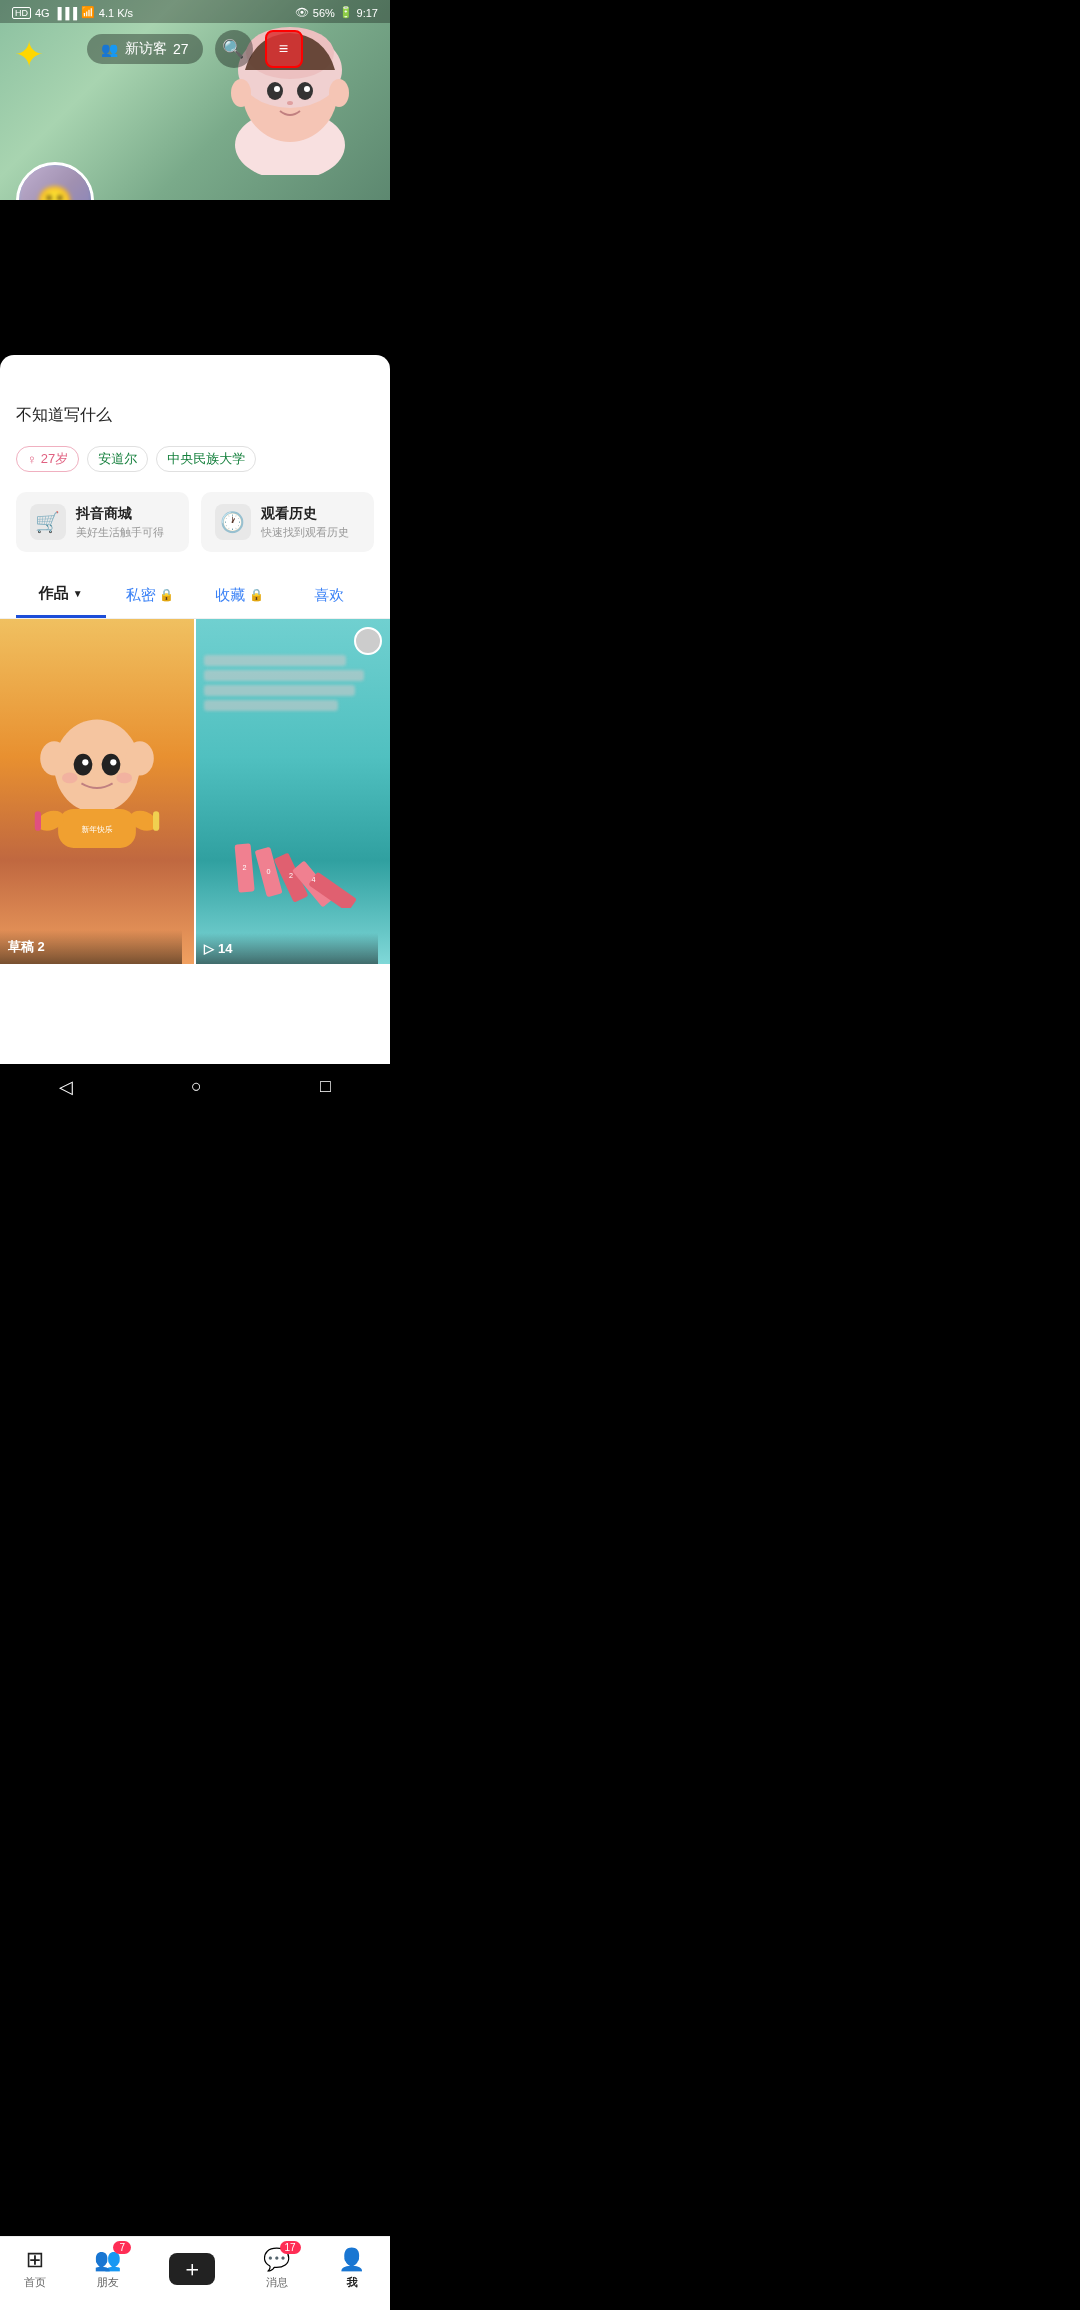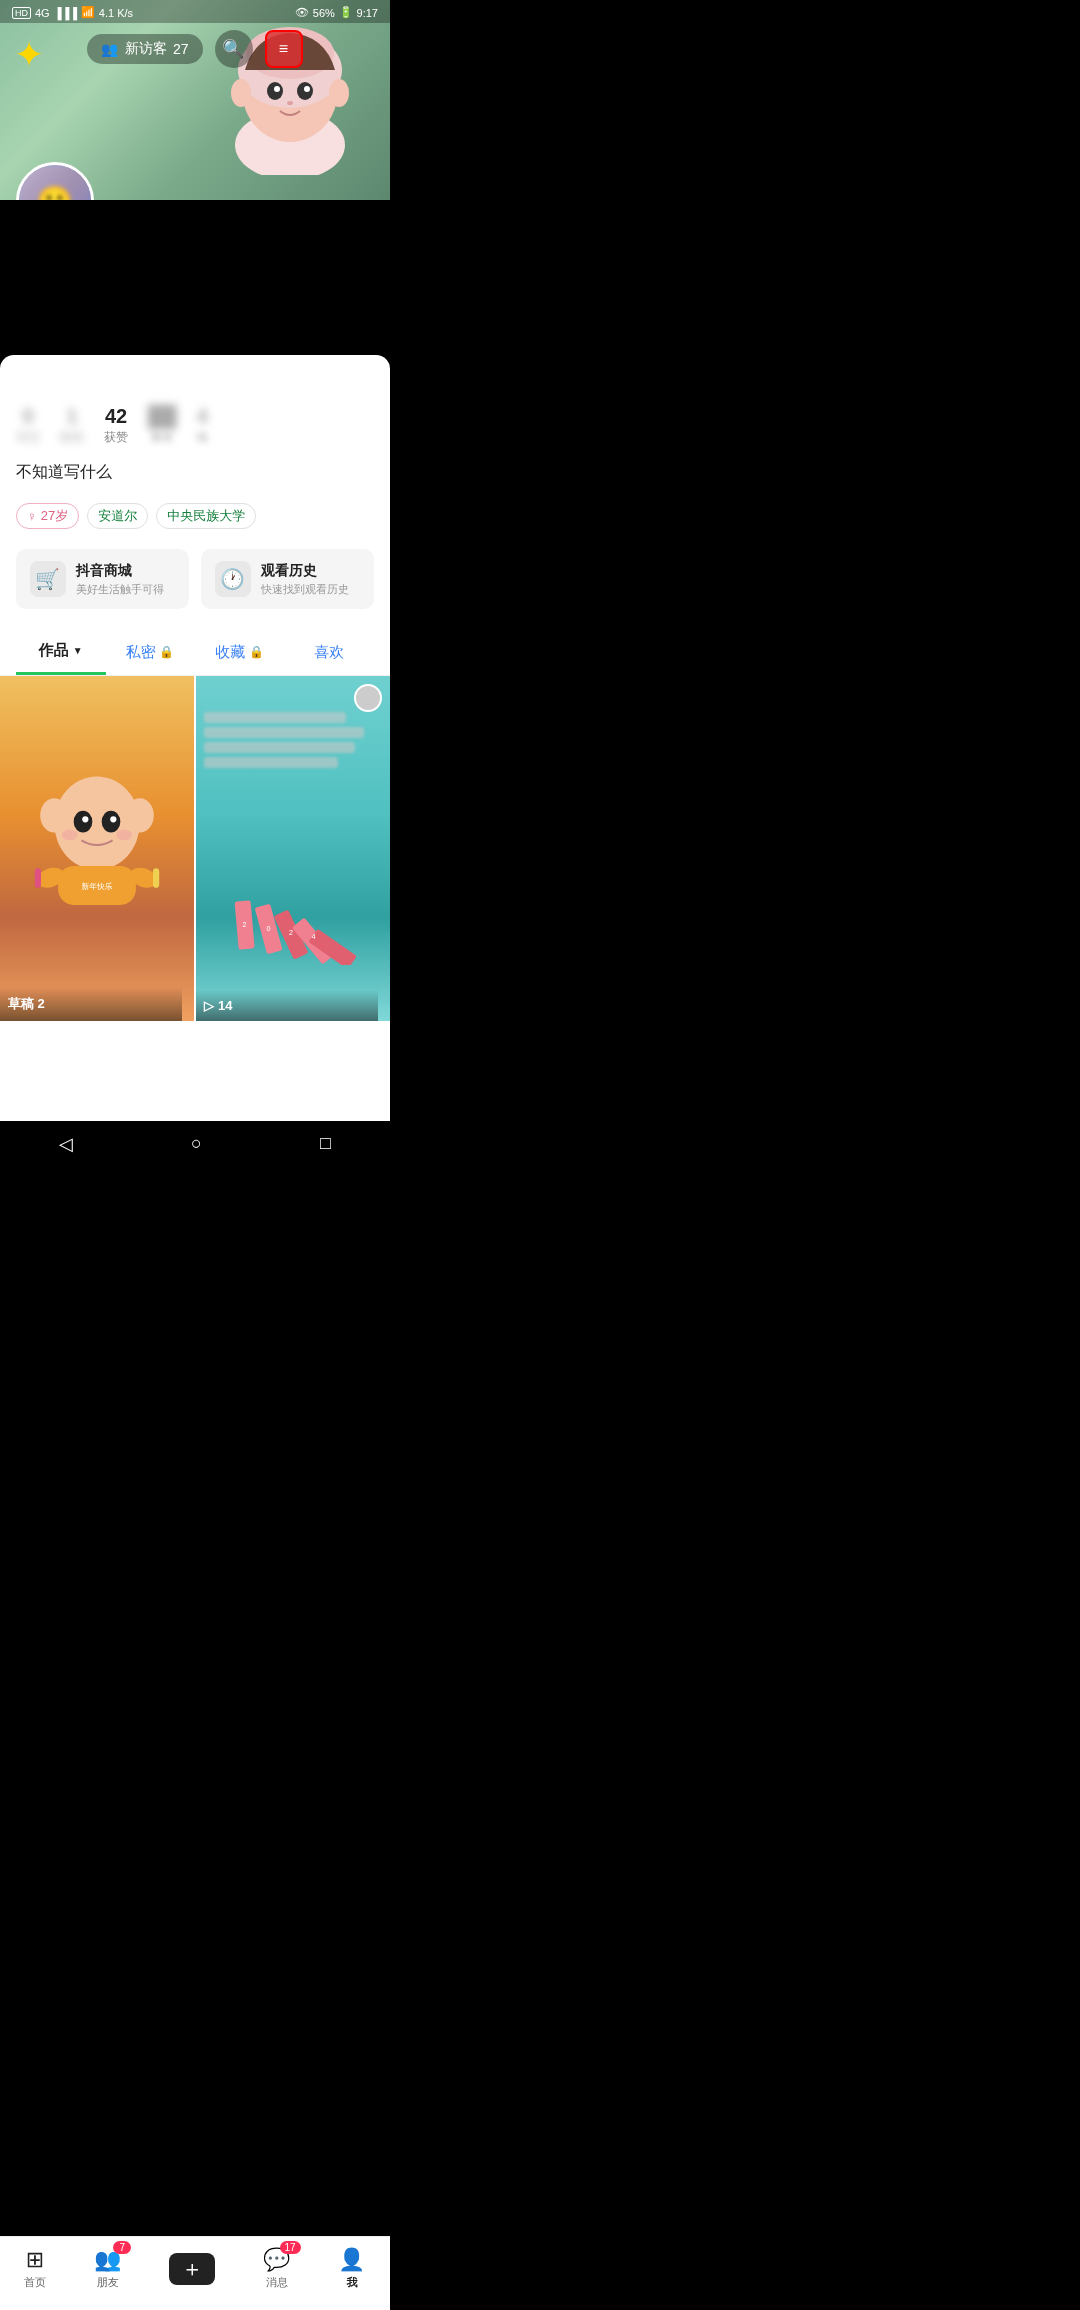--- a/index.html
+++ b/index.html
@@ -252,21 +252,21 @@
       color: #3b82f6;
       cursor: pointer;
       display: flex;
       align-items: center;
       justify-content: center;
       gap: 4px;
     }
     .tab-item.active {
       color: #222;
       font-weight: bold;
-      border-bottom: 3px solid #22c55e;
+      border-bottom: 3px solid #1d4ed8;
     }
     .lock-icon { font-size: 12px; }
 
     
     .video-grid {
       display: flex;
       flex-wrap: wrap;
       margin: 0 -16px;
       gap: 2px;
     }
@@ -479,42 +479,20 @@
   <div class="avatar-row">
     <div class="avatar">
       <div class="avatar-placeholder">🙂</div>
     </div>
 
   </div>
 </div>
 
 <div class="profile-content">
 
-  <div class="stats-row">
-    <div class="stat-item stat-blurred">
-      <span class="stat-num">0</span>
-      <span class="stat-label">关注</span>
-    </div>
-    <div class="stat-item stat-blurred">
-      <span class="stat-num">1</span>
-      <span class="stat-label">粉丝</span>
-    </div>
-    <div class="stat-item">
-      <span class="stat-num">42</span>
-      <span class="stat-label">获赞</span>
-    </div>
-    <div class="stat-item stat-blurred">
-      <span class="stat-num" style="filter:blur(4px);">██</span>
-      <span class="stat-label" style="filter:blur(3px);">朋友</span>
-    </div>
-    <div class="stat-item stat-blurred">
-      <span class="stat-num" style="filter:blur(4px);">4</span>
-      <span class="stat-label" style="filter:blur(3px);">续</span>
-    </div>
-  </div>
 
   <div class="bio">不知道写什么</div>
 
   <div class="tags-row">
     <div class="tag tag-gender">
       <span>♀</span>
       <span>27岁</span>
     </div>
     <div class="tag">
       <span>安道尔</span>

